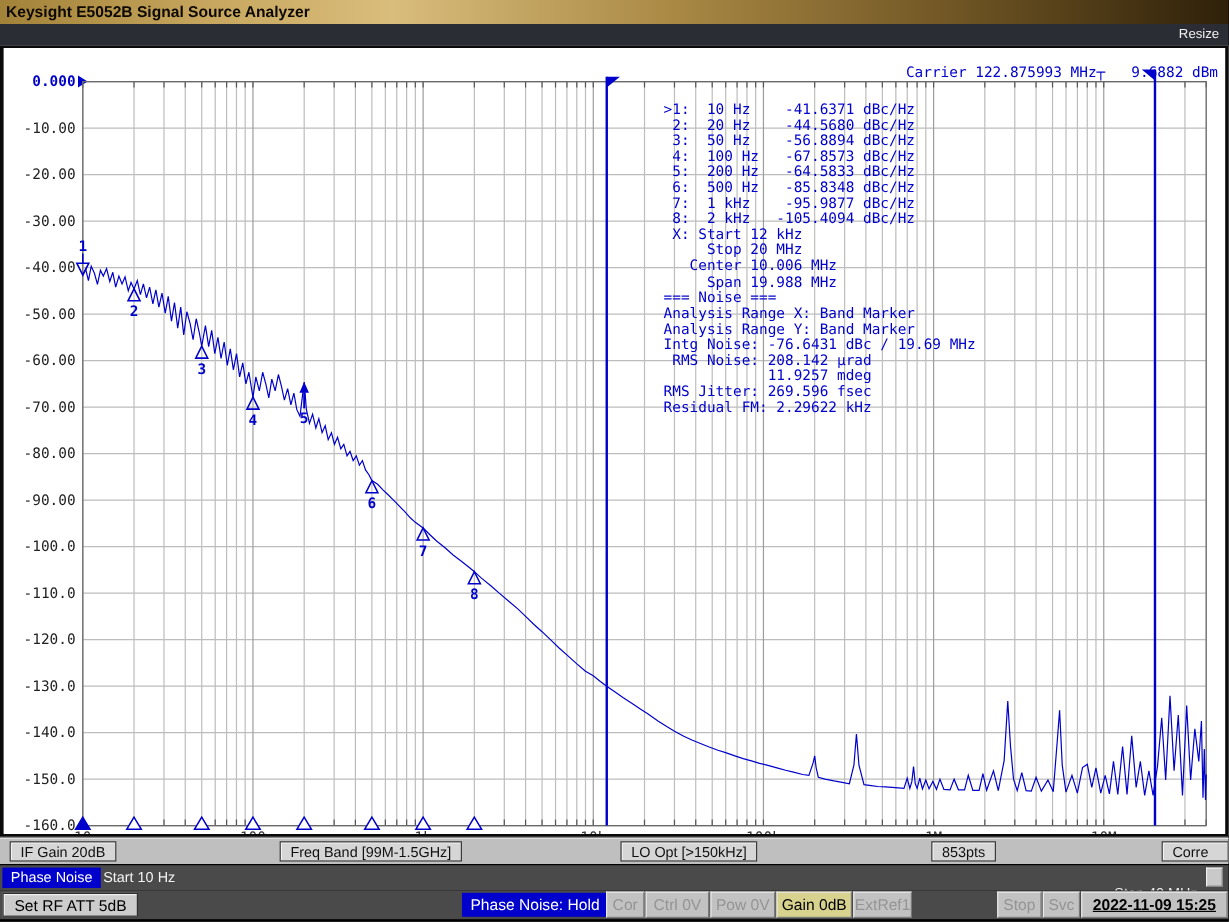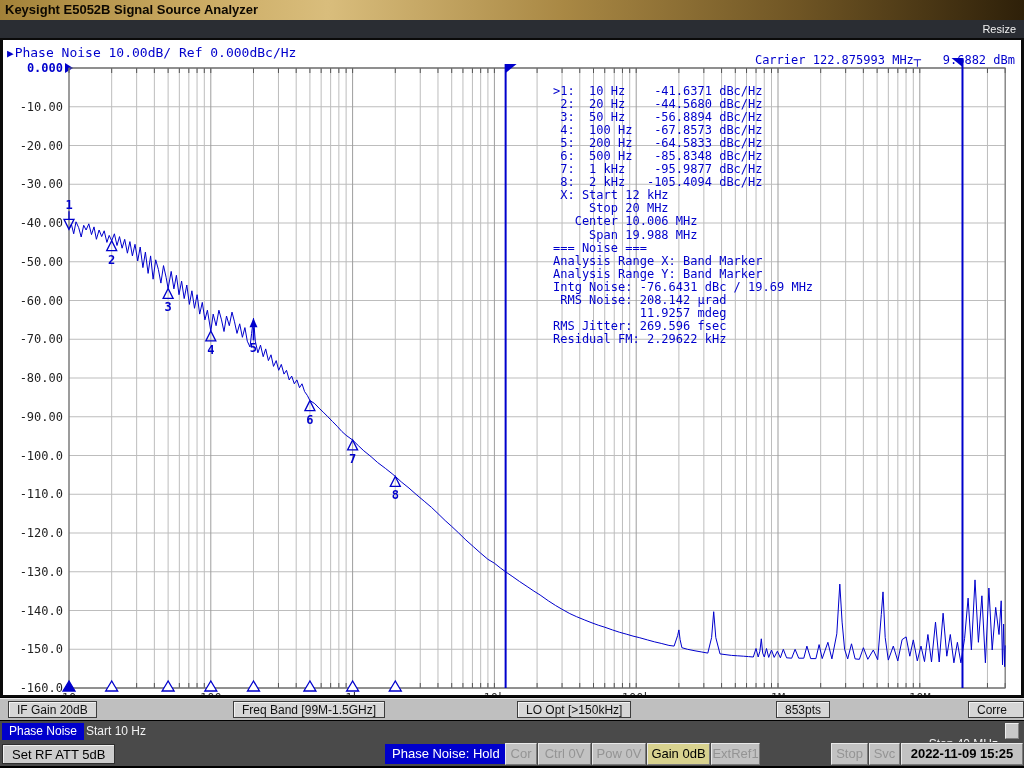--- a/index.html
+++ b/index.html
@@ -44,21 +44,21 @@
   #btn-rfatt{position:absolute;left:2px;top:2px;height:20px;line-height:19px;background:#cccccc;color:#000;
         font-size:13px;padding:0 9px;border:1px solid #2e2e2e;box-shadow:inset 1px 1px 0 #efefef;box-sizing:border-box;}
   #hold-box{position:absolute;left:385px;top:2px;height:20px;line-height:19px;font-size:13px;padding:0 7px;}
   #cells{position:absolute;left:505px;top:1px;right:1px;height:22px;display:flex;}
   .cell{height:22px;line-height:20px;font-size:13px;text-align:center;background:#c2c2c2;color:#949494;
         border:1px solid #7a7a7a;border-top-color:#e9e9e9;border-left-color:#e9e9e9;
         box-sizing:border-box;margin-right:1px;overflow:hidden;white-space:nowrap;}
   .cell.active{background:#d8d28f;color:#000;}
   .cell.normal{color:#000;font-weight:bold;}
   .c0{width:32px;} .c1{width:53px;} .c2{width:54px;} .c3{width:63px;} .c4{width:49px;}
-  .c5{width:69px;margin-top:36px;} .c6{width:37px;} .c7{width:31px;} .c8{flex:1;margin-right:0;}
+  .c5{width:69px;margin-top:36px;} .c6{width:37px;} .c7{width:31px;} .c8{flex:1;margin-right:0;text-decoration:underline;}
 </style>
 </head>
 <body>
 
 <div id="screen">
 
   <div id="titlebar">
     <span>Keysight E5052B Signal Source Analyzer</span>
   </div>
 
@@ -316,21 +316,20 @@
           <text x="306.9139466148475" y="383.60985" font-family="&quot;DejaVu Sans Mono&quot;,monospace" font-size="12px" text-anchor="middle" fill="#0000cc" font-weight="bold">6</text>
           <polygon points="306.9139466148475,641 300.9139466148475,651 312.9139466148475,651" fill="#fff" stroke="#0000cc" stroke-width="1.3"></polygon>
           <polygon points="349.6,399.9523375 344.6,409.9523375 354.6,409.9523375" fill="none" stroke="#0000cc" stroke-width="1.3"></polygon>
           <text x="349.6" y="422.9523375" font-family="&quot;DejaVu Sans Mono&quot;,monospace" font-size="12px" text-anchor="middle" fill="#0000cc" font-weight="bold">7</text>
           <polygon points="349.6,641 343.6,651 355.6,651" fill="#fff" stroke="#0000cc" stroke-width="1.3"></polygon>
           <polygon points="392.28605338515257,436.461425 387.28605338515257,446.461425 397.28605338515257,446.461425" fill="none" stroke="#0000cc" stroke-width="1.3"></polygon>
           <text x="392.28605338515257" y="459.461425" font-family="&quot;DejaVu Sans Mono&quot;,monospace" font-size="12px" text-anchor="middle" fill="#0000cc" font-weight="bold">8</text>
           <polygon points="392.28605338515257,641 386.28605338515257,651 398.28605338515257,651" fill="#fff" stroke="#0000cc" stroke-width="1.3"></polygon>
         </g>
       </svg>
-    <div id="trace-label"><span class="arr">▶</span><span>Phase Noise 10.00dB/ Ref 0.000dBc/Hz</span></div>
     <div id="carrier-label">Carrier 122.875993 MHz┬   9.6882 dBm</div>
     <pre id="readout">&gt;1:  10 Hz    -41.6371 dBc/Hz
  2:  20 Hz    -44.5680 dBc/Hz
  3:  50 Hz    -56.8894 dBc/Hz
  4:  100 Hz   -67.8573 dBc/Hz
  5:  200 Hz   -64.5833 dBc/Hz
  6:  500 Hz   -85.8348 dBc/Hz
  7:  1 kHz    -95.9877 dBc/Hz
  8:  2 kHz   -105.4094 dBc/Hz
  X: Start 12 kHz

